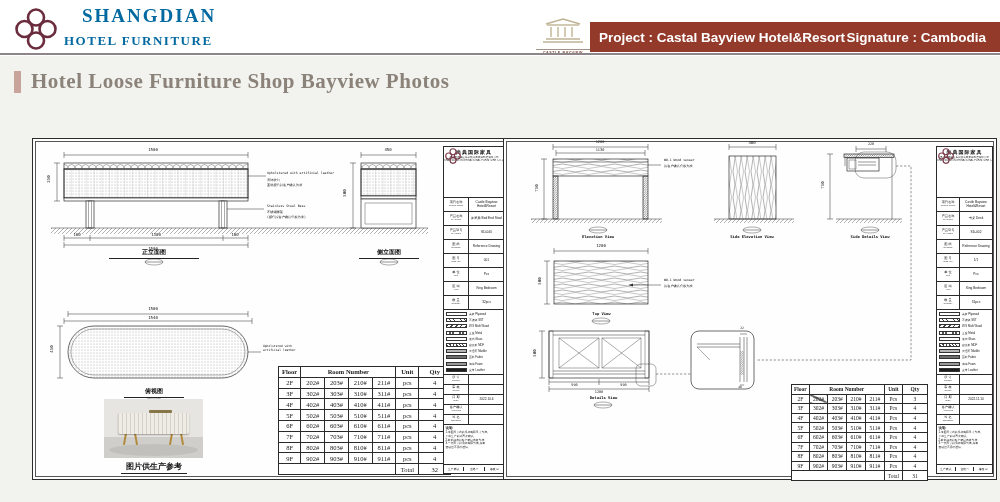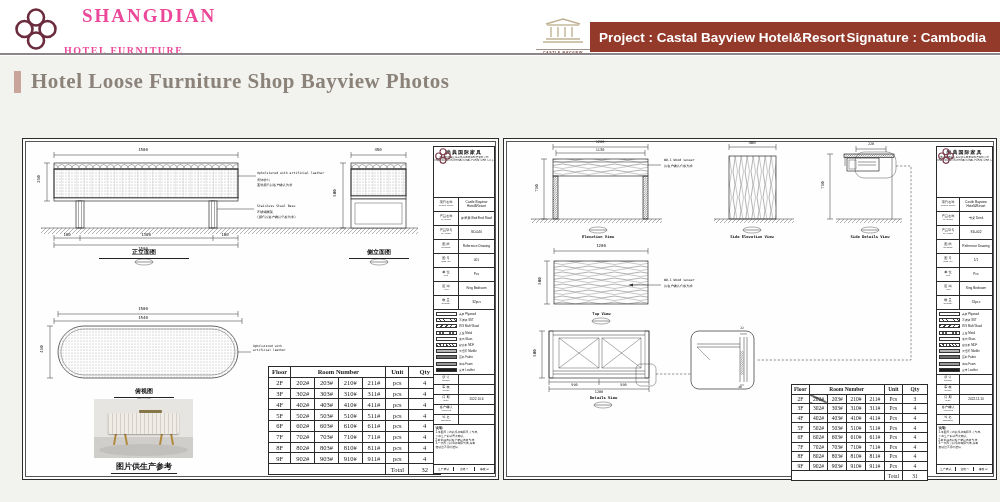--- a/index.html
+++ b/index.html
@@ -2,23 +2,23 @@
 <html><head>
 <meta charset="utf-8">
 <style>
   html,body{margin:0;padding:0;background:#fff;}
   body{width:1000px;height:502px;position:relative;overflow:hidden;font-family:"Liberation Sans",sans-serif;}
   .abs{position:absolute;}
   
   .page-lower{position:absolute;left:0;top:56px;right:0;bottom:0;background:#f2f3ef;}
   .divider{position:absolute;left:0;top:53px;width:1000px;height:2px;background:#8d8587;}
   .brand{position:absolute;left:12px;top:5px;display:flex;}
-  .brand-text{margin-left:4px;color:#ec4899;font-family:"Liberation Serif",serif;font-weight:bold;}
+  .brand-text{margin-left:4px;color:#0369a1;font-family:"Liberation Serif",serif;font-weight:bold;}
   .brand-l1{font-size:19px;letter-spacing:2px;padding-left:18px;}
-  .brand-l2{font-size:10px;letter-spacing:1.5px;margin-top:18px;}
+  .brand-l2{font-size:13px;letter-spacing:1.5px;margin-top:6px;}
   .castle{position:absolute;left:536px;top:18px;width:54px;text-align:center;}
   .castle-label{font-size:3.6px;color:#7b4a43;letter-spacing:.6px;border-top:.5px solid #a09387;margin-top:1px;padding-top:1px;font-weight:bold;}
   .projbar{position:absolute;left:590px;top:22px;width:410px;height:30px;background:#943a2b;color:#fff;display:flex;align-items:center;font-weight:bold;font-size:13.5px;}
   .projbar .proj{margin-left:9px;flex:1;white-space:nowrap;}
   .projbar .loc{margin-right:14px;white-space:nowrap;}
   .titlerow{position:absolute;left:14px;top:69px;display:flex;align-items:center;}
   .title-accent{width:7px;height:22px;background:#c9a49b;margin-right:10px;}
   .page-title{font-family:"Liberation Serif",serif;font-size:21px;font-weight:bold;color:#8b8279;letter-spacing:.5px;}
   
   .sheet{position:absolute;background:#fefefe;border:1.5px solid #2c2c2c;}
@@ -147,21 +147,21 @@
   <span class="loc">Signature : Cambodia</span>
 </div>
 
 <div class="divider"></div>
 
 <div class="titlerow">
   <div class="title-accent"></div>
   <div class="page-title">Hotel Loose Furniture Shop Bayview Photos</div>
 </div>
 
-<div class="sheet" style="left:22px;top:138px;width:475px;height:340px;">
+<div class="sheet" style="left:32px;top:138px;width:475px;height:340px;">
   <svg width="475" height="340">
 
     <line x1="31" y1="16" x2="215" y2="16" class="ln"></line>
       <line x1="31" y1="13" x2="31" y2="19" class="ln"></line>
       <line x1="215" y1="13" x2="215" y2="19" class="ln"></line>
 
     <rect x="31" y="24" width="184" height="6" fill="url(#scallop)" class="st"></rect>
     <rect x="31" y="30" width="184" height="29" fill="url(#dots)" class="st"></rect>
     <rect x="31" y="30" width="184" height="29" fill="url(#vlines)" class="st"></rect>
     <rect x="31" y="59" width="184" height="3" fill="#fff" class="st"></rect>

